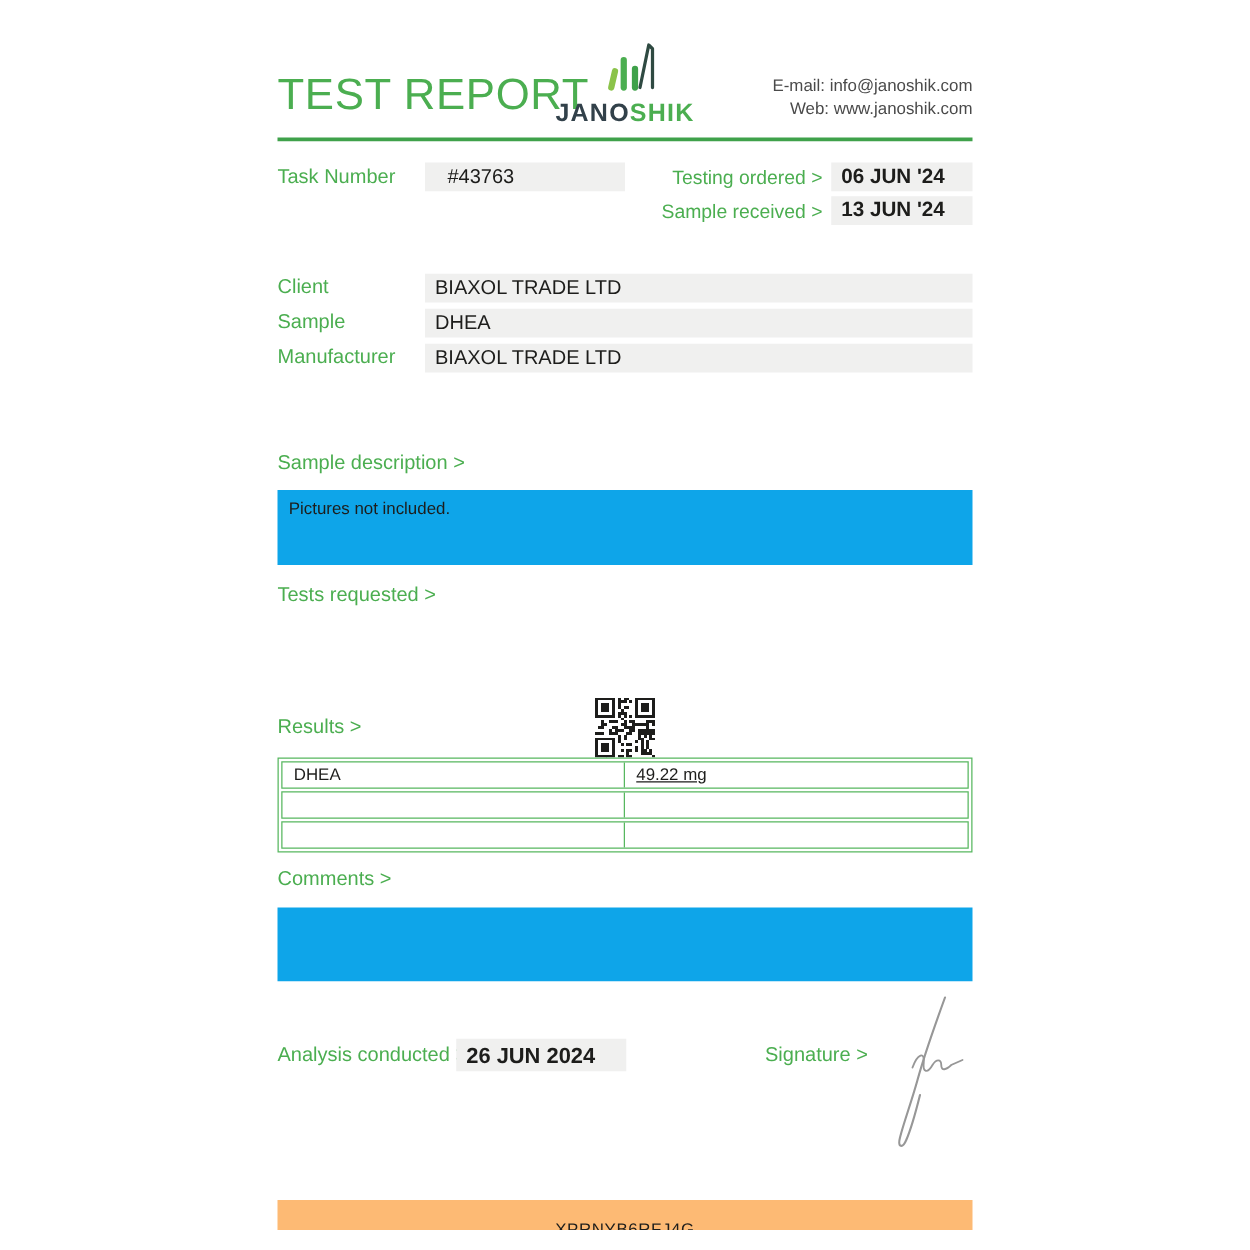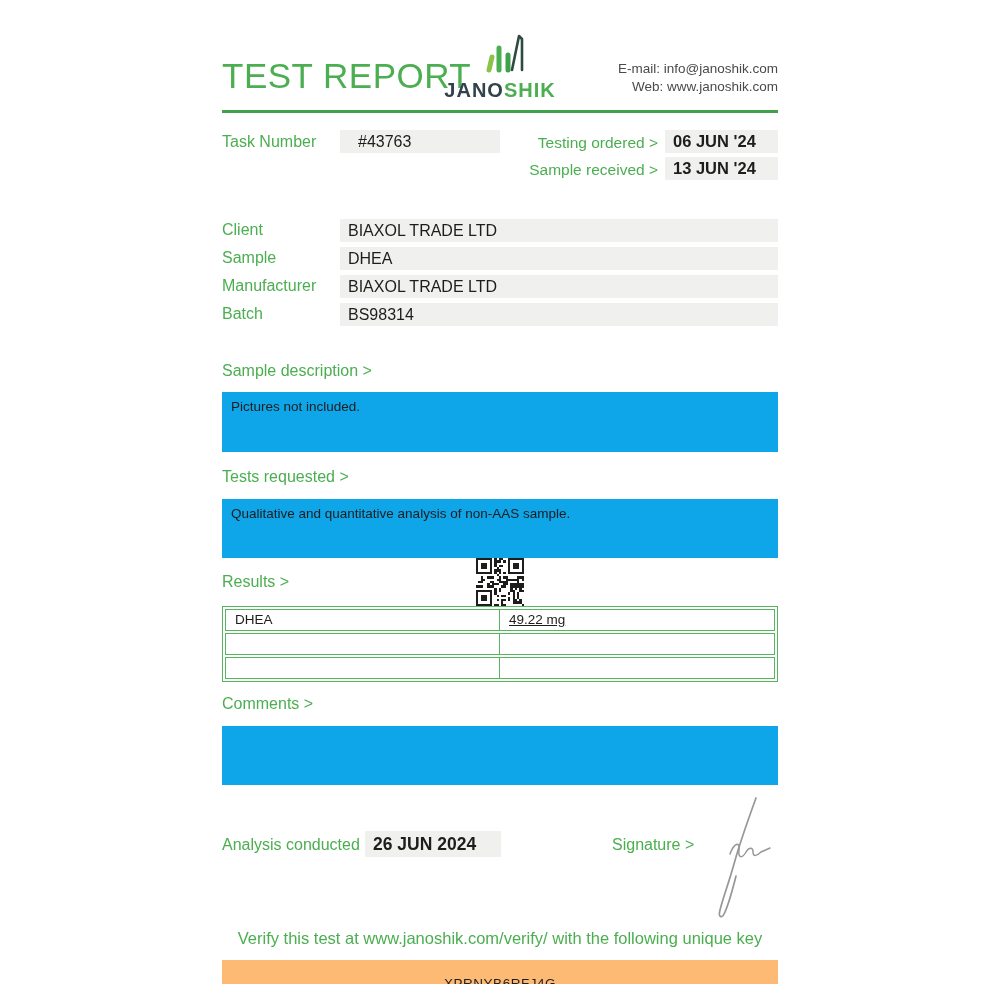--- a/index.html
+++ b/index.html
@@ -96,30 +96,25 @@
       <span class="gbox">BIAXOL TRADE LTD</span>
     </div>
     <div class="abs info-row" style="top:247px">
       <span class="glabel">Sample</span>
       <span class="gbox">DHEA</span>
     </div>
     <div class="abs info-row" style="top:275px">
       <span class="glabel">Manufacturer</span>
       <span class="gbox">BIAXOL TRADE LTD</span>
     </div>
-    <div class="abs info-row" style="top:303px">
-      <span class="glabel">Batch</span>
-      <span class="gbox">BS98314</span>
-    </div>
 
     <div class="abs sec-label" style="top:362px">Sample description &gt;</div>
     <div class="abs sec-box" style="top:392px; height:60px;">Pictures not included.</div>
 
     <div class="abs sec-label" style="top:468px">Tests requested &gt;</div>
-    <div class="abs sec-box" style="top:499px; height:59px;">Qualitative and quantitative analysis of non-AAS sample.</div>
 
     <div class="abs sec-label" style="top:573px">Results &gt;</div>
     <div class="abs qr">
       <svg id="qr" width="48" height="48" viewBox="0 0 48 48" shape-rendering="crispEdges">
           <rect x="0.00" y="0.00" width="2.34" height="2.34" fill="#1d1d1b"></rect>
           <rect x="2.29" y="0.00" width="2.34" height="2.34" fill="#1d1d1b"></rect>
           <rect x="4.57" y="0.00" width="2.34" height="2.34" fill="#1d1d1b"></rect>
           <rect x="6.86" y="0.00" width="2.34" height="2.34" fill="#1d1d1b"></rect>
           <rect x="9.14" y="0.00" width="2.34" height="2.34" fill="#1d1d1b"></rect>
           <rect x="11.43" y="0.00" width="2.34" height="2.34" fill="#1d1d1b"></rect>
@@ -356,17 +351,16 @@
     <div class="abs gbox analysis-box">26 JUN 2024</div>
     <div class="abs glabel signature-label">Signature &gt;</div>
 
     <div class="abs signature">
       <svg width="92" height="128" viewBox="0 0 92 128">
         <path d="M 66 6 C 58 28 50 50 44 72 C 39 90 33 106 30 118 C 28 126 32 127 35 120 C 39 111 43 96 46 84" fill="none" stroke="#979797" stroke-width="1.7" stroke-linecap="round"></path>
         <path d="M 40 62 c 4 -11 10 -13 9 -4 c -1 8 3 9 7 2 c 3 -5 7 -5 7 0 c 0 5 4 4 8 0 l 9 -4" fill="none" stroke="#979797" stroke-width="1.5" stroke-linecap="round"></path>
       </svg>
     </div>
 
-    <div class="abs verify">Verify this test at www.janoshik.com/verify/ with the following unique key</div>
     <div class="abs gbox key-box">XPRNYB6RFJ4G</div>
 
   </div>
 </div>
 
 </body></html>

